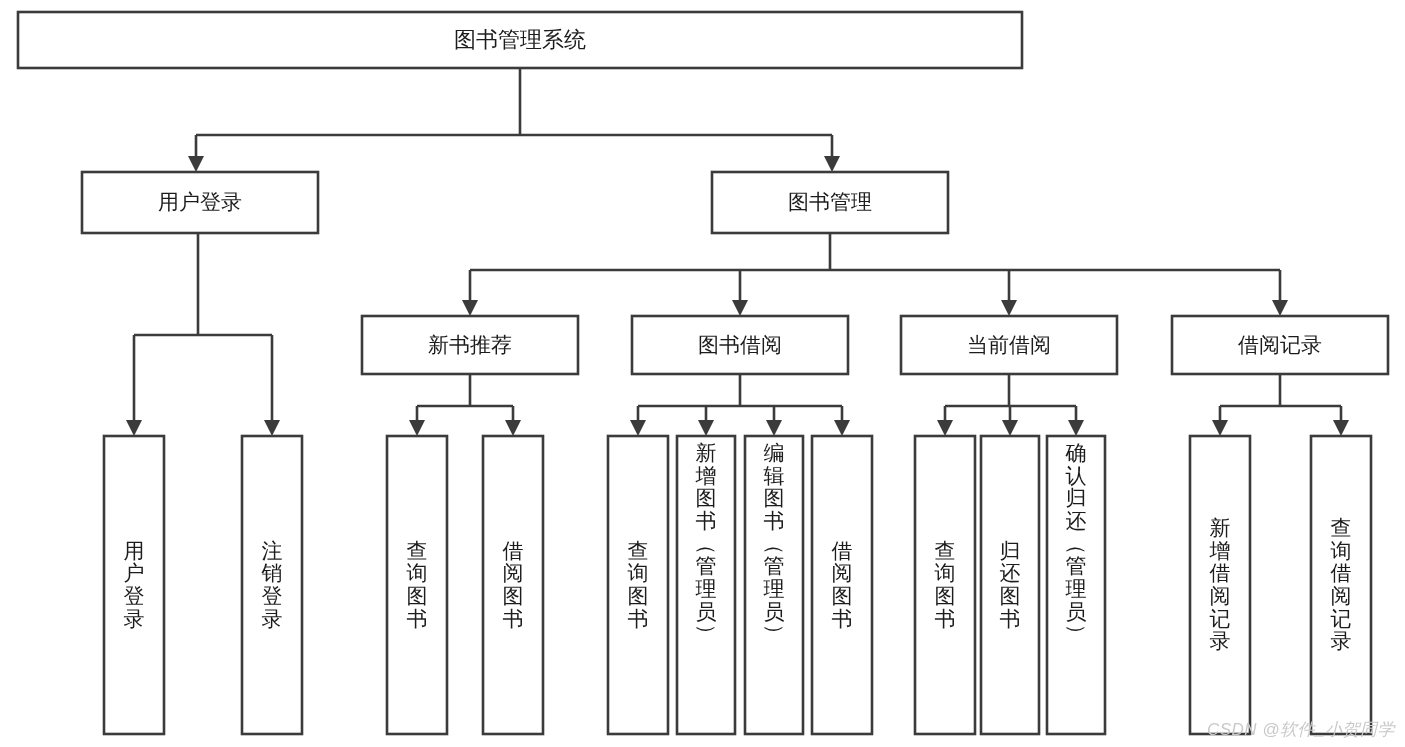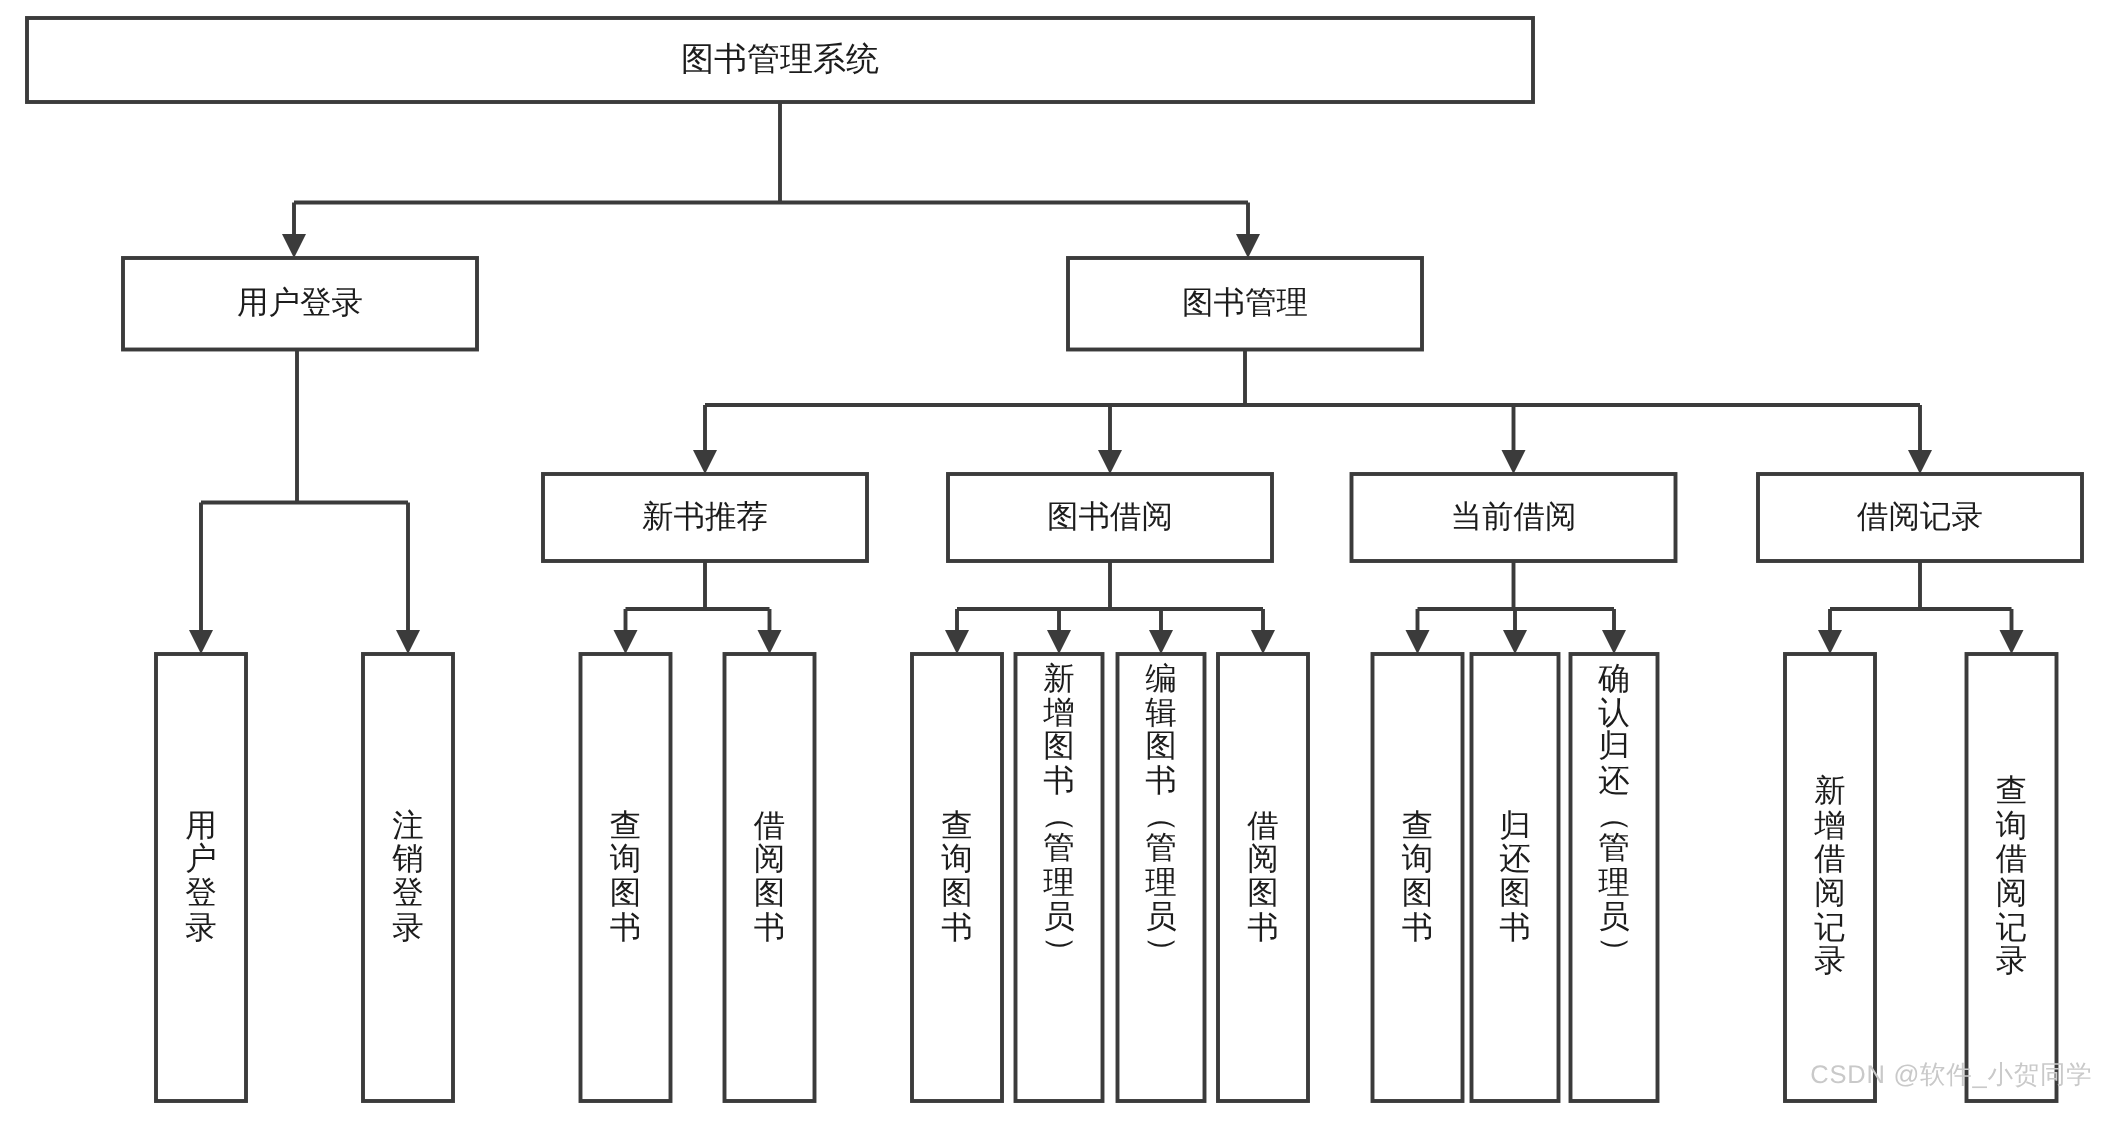--- a/index.html
+++ b/index.html
@@ -74,27 +74,28 @@
   .leaf-label span.ch {
     display: block;
   }
   .leaf-label span.rot {
     display: block;
     transform: rotate(90deg);
   }
   .watermark {
     position: absolute;
     right: 10px;
-    bottom: 19px;
+    bottom: 6px;
     font-family: "Liberation Sans", "DejaVu Sans", sans-serif;
     font-size: 17px;
     color: #c9c9c9;
     letter-spacing: 0.5px;
     pointer-events: none;
     user-select: none;
+    font-style: italic;
   }
 </style>
 </head>
 <body>
 
 <div id="diagram-root">
 
   <svg id="diagram-svg" viewBox="0 0 1405 747">
     <defs>
       <marker id="arrow" viewBox="0 0 12 14" refX="6" refY="13" markerWidth="12" markerHeight="14" orient="auto-start-reverse" markerUnits="userSpaceOnUse">

